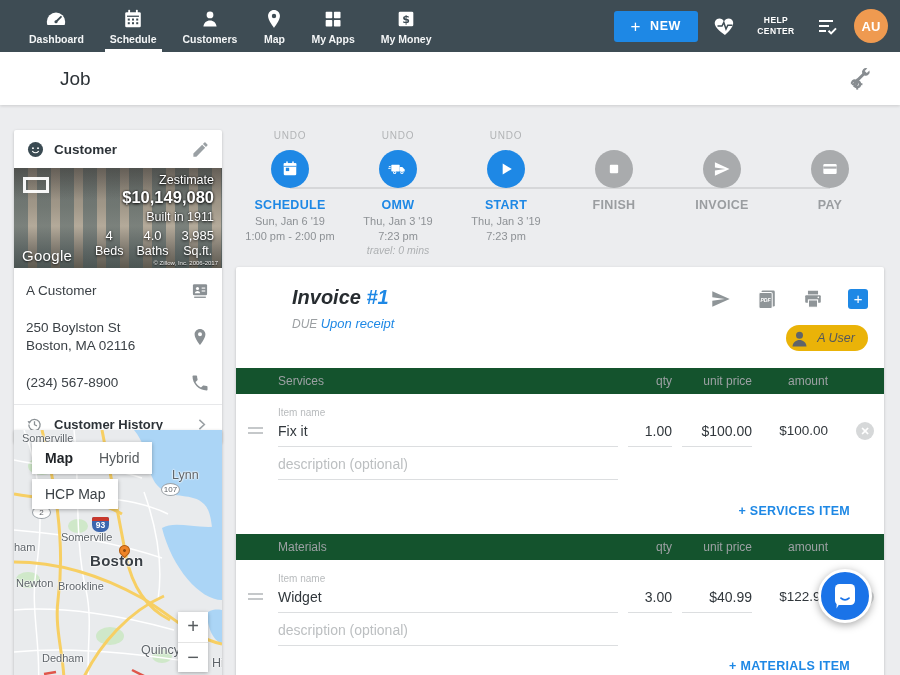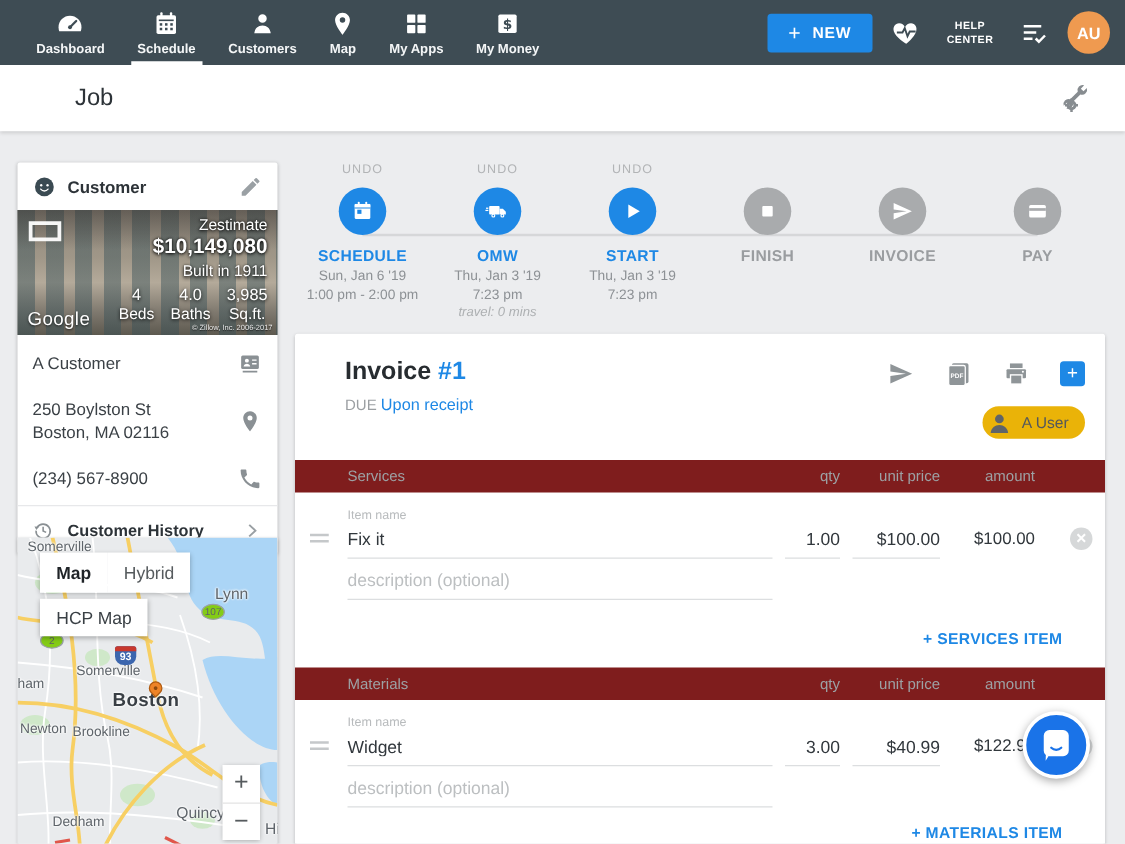--- a/index.html
+++ b/index.html
@@ -59,21 +59,21 @@
 
   
   .map-card { position:absolute; left:14px; top:430px; width:208px; height:260px; background:#e9ebed; box-shadow:0 1px 3px rgba(0,0,0,.22); overflow:hidden; z-index:2; }
   .map-card > svg { position:absolute; left:0; top:0; }
   .map-type { position:absolute; left:18px; top:12px; display:flex; box-shadow:0 1px 4px rgba(0,0,0,.3); z-index:3; cursor:pointer; }
   .mt { background:#fff; font-size:14px; padding:8px 13px; color:#565b5e; }
   .mt.sel { font-weight:bold; color:#1f2327; }
   .hcp-btn { position:absolute; left:18px; top:49px; background:#fff; font-size:14px; padding:7px 13px; color:#3a4045; box-shadow:0 1px 4px rgba(0,0,0,.3); z-index:3; cursor:pointer; }
   .map-label { position:absolute; font-size:11px; color:#5e646a; z-index:2; text-shadow:0 0 2px #fff, 0 0 2px #fff, 0 0 2px #fff; white-space:nowrap; }
   .map-label.big { font-size:15px; font-weight:bold; color:#393f45; letter-spacing:.3px; }
-  .shield-oval { position:absolute; background:#84cc16; border:1px solid #9aa0a6; border-radius:50%; font-size:8px; color:#5f6368; width:19px; height:13px; line-height:12px; text-align:center; z-index:2; }
+  .shield-oval { position:absolute; background:#ffffff; border:1px solid #9aa0a6; border-radius:50%; font-size:8px; color:#5f6368; width:19px; height:13px; line-height:12px; text-align:center; z-index:2; }
   .i93 { position:absolute; width:17px; height:15px; background:#3c66ae; color:#fff; font-size:8.5px; font-weight:bold; border-radius:2px 2px 7px 7px; text-align:center; line-height:17px; z-index:2; }
   .i93::before { content:""; position:absolute; left:0; top:0; width:100%; height:4px; background:#c8382d; border-radius:2px 2px 0 0; }
   .marker { position:absolute; width:11px; height:11px; border-radius:50% 50% 50% 0; background:#ee8427; border:1px solid #b05c12; transform:rotate(-45deg); z-index:2; }
   .marker::after { content:""; position:absolute; left:3px; top:3px; width:3px; height:3px; border-radius:50%; background:#8e4a0e; }
   .zoomctl { position:absolute; left:164px; top:182px; width:30px; background:#fff; box-shadow:0 1px 4px rgba(0,0,0,.3); z-index:3; }
   .zbtn { height:30px; font-size:20px; color:#565b5e; text-align:center; line-height:29px; cursor:pointer; }
   .zbtn + .zbtn { border-top:1px solid #e4e4e4; }
 
   
   .timeline { position:absolute; left:236px; top:130px; width:648px; height:132px; }
@@ -87,33 +87,33 @@
   .circ.done { background:#1e88e5; }
   .circ.pend { background:#a9abad; }
   .slabel { margin-top:10px; font-size:12.5px; font-weight:bold; letter-spacing:.3px; }
   .slabel.done { color:#1e88e5; }
   .slabel.pend { color:#9a9da0; }
   .dline { font-size:11px; color:#8d9195; margin-top:3px; }
   .travel { font-size:10.5px; color:#adb0b2; font-style:italic; margin-top:2px; }
 
   
   .invoice-card { position:absolute; left:236px; top:267px; width:648px; height:430px; background:#fff; border-radius:2px; box-shadow:0 1px 3px rgba(0,0,0,.22); z-index:2; }
-  .inv-top { padding:19px 16px 0 40px; display:flex; height:101px; }
+  .inv-top { padding:19px 16px 0 56px; display:flex; height:101px;font-style:italic; }
   .inv-title-row { font-size:20px; font-weight:bold; color:#272c30; }
   .inv-num { color:#1e88e5; }
   .due { margin-top:7px; font-size:12px; color:#9b9fa2; }
   .due-link { color:#1e88e5; font-size:13px; cursor:pointer; }
   .inv-right { margin-left:auto; display:flex; flex-direction:column; align-items:flex-end; gap:15px; }
   .inv-icons { display:flex; align-items:center; gap:24px; padding-top:2px; }
   .inv-icons svg { width:22px; height:22px; display:block; cursor:pointer; }
   .plus-btn { width:20px; height:20px; background:#1e88e5; border-radius:3px; color:#fff; font-size:15px; line-height:19px; text-align:center; cursor:pointer; }
   .chip { background:#eab308; border-radius:13px; height:26px; display:flex; align-items:center; gap:7px; padding:0 13px 0 3px; font-size:12.5px; color:#54585c; cursor:pointer; }
   .chip svg { width:21px; height:21px; display:block; }
 
-  .band { height:26px; background:#7f1d1d; display:grid; grid-template-columns:20px 1fr 44px 70px 66px 36px; column-gap:10px; align-items:center; padding:0 10px 0 12px; font-size:12px; color:#9da1a4; }
+  .band { height:26px; background:#14532d; display:grid; grid-template-columns:20px 1fr 44px 70px 66px 36px; column-gap:10px; align-items:center; padding:0 10px 0 12px; font-size:12px; color:#9da1a4; }
   .col-r { text-align:right; }
   .item-row { display:grid; grid-template-columns:20px 1fr 44px 70px 66px 36px; column-gap:10px; padding:0 10px 0 12px; align-items:end; margin-top:13px; }
   .iname-wrap { display:flex; flex-direction:column; }
   .ilabel { font-size:10px; color:#b8bbbd; margin-bottom:5px; }
   input.uline { border:none; border-bottom:1px solid #dcdee0; font-size:14px; color:#31373c; padding:0 0 7px; outline:none; background:transparent; width:100%; font-family:inherit; }
   input.uline::placeholder { color:#bcbfc1; }
   input.num { text-align:right; }
   .amt { font-size:13.5px; color:#31373c; text-align:right; padding-bottom:9px; }
   .handle { padding-bottom:13px; cursor:grab; }
   .handle i { display:block; width:15px; border-top:2px solid #c5c8ca; margin-top:3px; }

